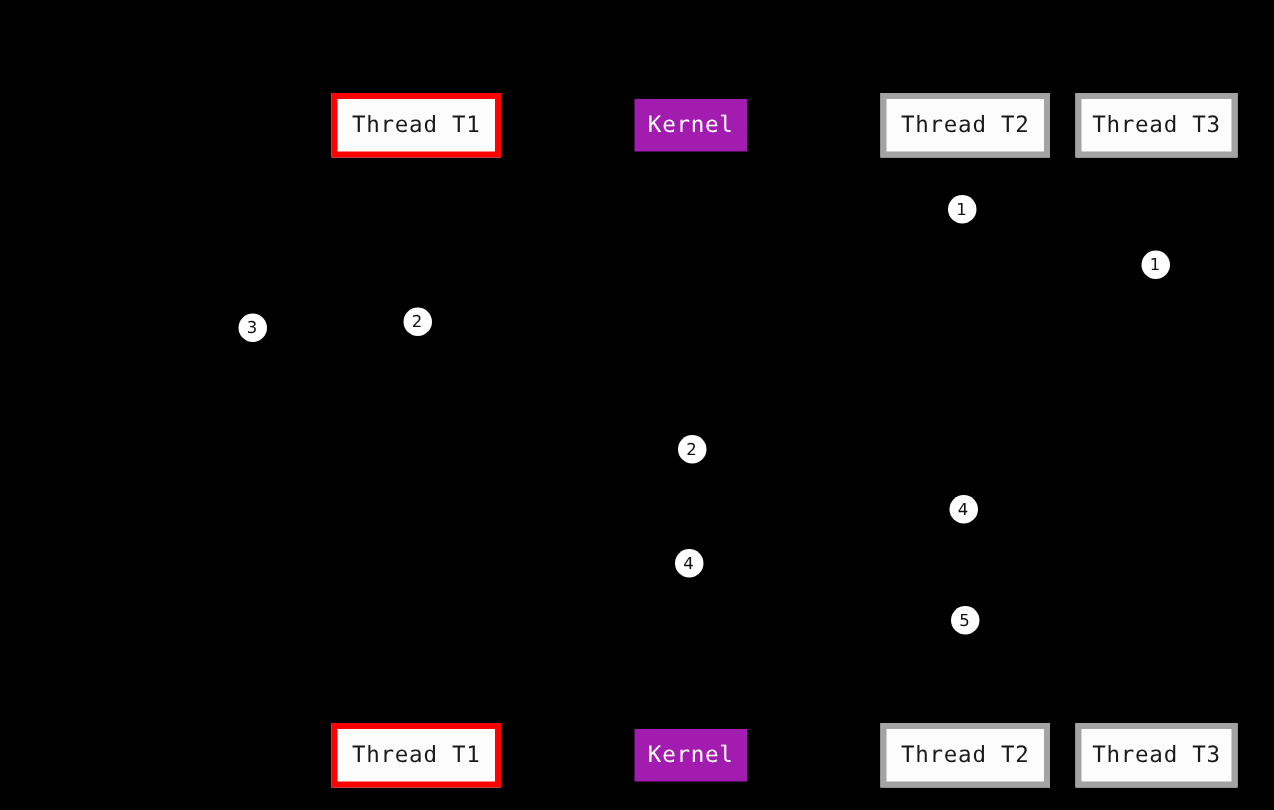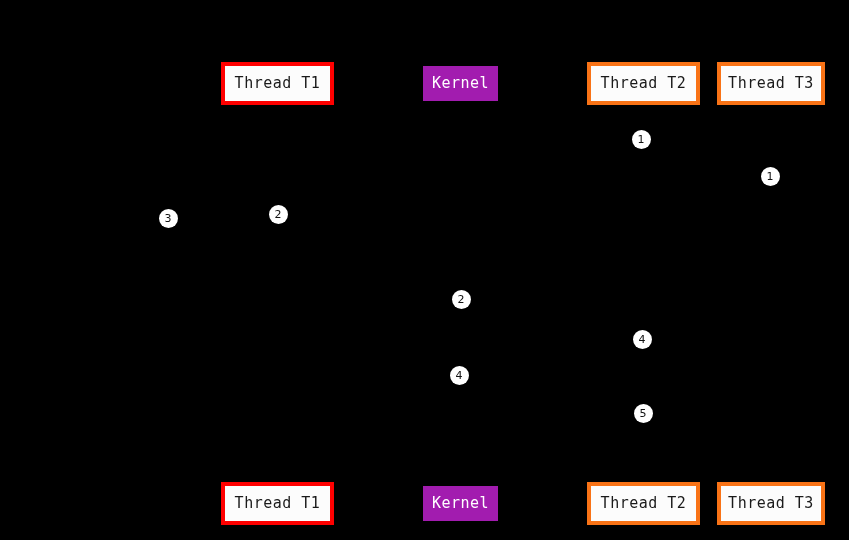--- a/index.html
+++ b/index.html
@@ -34,21 +34,21 @@
     line-height: 1;
   }
   .participant.light {
     background: #FCFCFC;
     color: #1A1A1A;
   }
   .participant.red-border {
     border: 4px solid #FF0000;
   }
   .participant.blue-border {
-    border: 4px solid #f97316;
+    border: 4px solid #a3a3a3;
   }
   .participant.solid-blue {
     background: #a21caf;
     color: #FFFFFF;
     border: none;
   }
 
   
   .lifeline {
     position: absolute;

